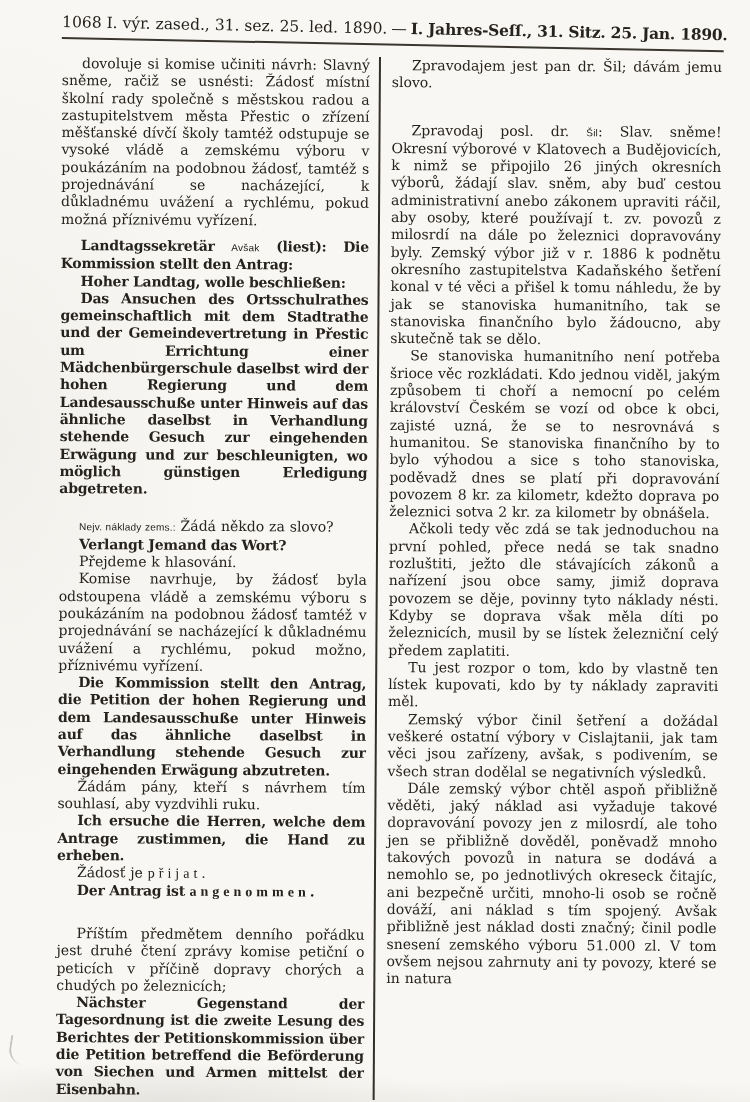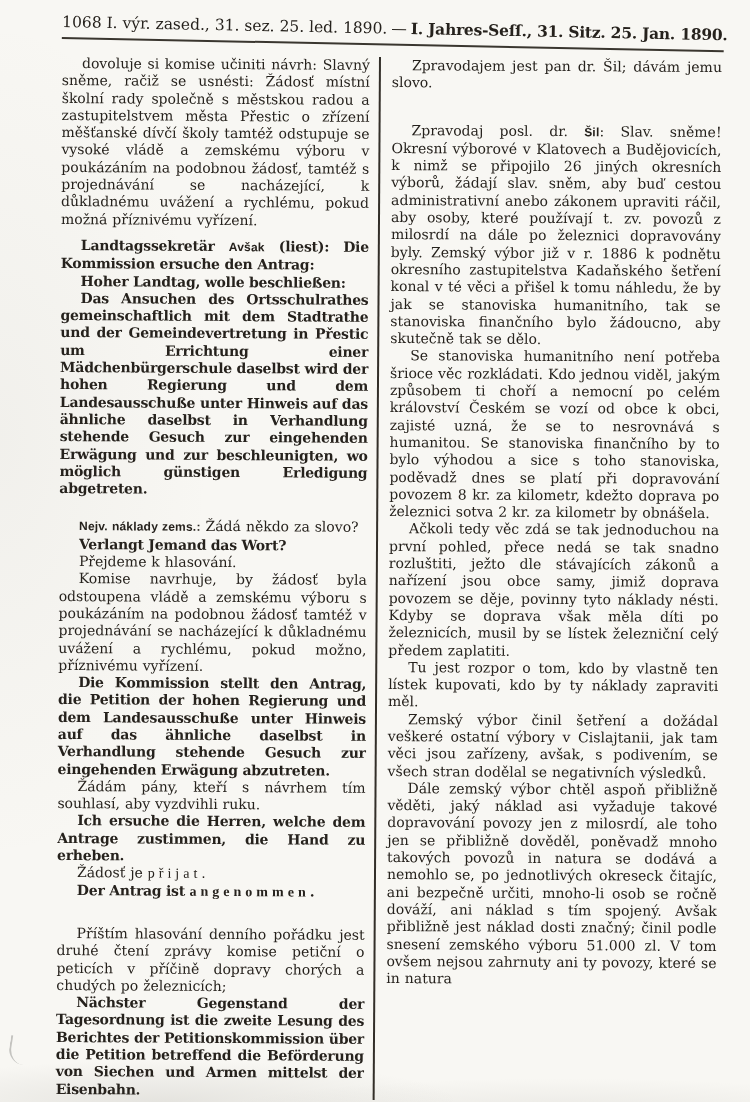--- a/index.html
+++ b/index.html
@@ -43,21 +43,21 @@
   .g-small  { margin-top:9px; }
   .g-medium { margin-top:20px; }
   .g-large  { margin-top:26px; }
   .g-xlarge { margin-top:30px; }
 
   
   .fraktur { font-weight:bold; letter-spacing:-0.25px; word-spacing:0; }
   
   .speaker {
     font-family:"Liberation Sans", sans-serif;
-    font-weight:bold; font-size:12px; letter-spacing:0.2px;
+    font-weight:normal; font-size:10px; letter-spacing:0.2px;
   }
   
   .spaced { letter-spacing:4px;font-family:Liberation Serif, serif; }
 
   
   .artifact {
     position:absolute; left:9px; top:1036px;
     width:14px; height:28px;
     border-left:2px solid rgba(110,110,108,.38);
     border-radius:0 0 0 16px;
@@ -72,33 +72,33 @@
 
     <div class="masthead">
       <span>1068 I. výr. zased., 31. sez. 25. led. 1890.</span>
       <span class="h-dash">—</span>
       <span class="fraktur">I. Jahres-Seſſ., 31. Sitz. 25. Jan. 1890.</span>
     </div>
 
     <div class="columns">
       <div class="col-left">
           <p class="par"><span>dovoluje si komise učiniti návrh: Slavný sněme, račiž se usnésti: Žádosť místní školní rady společně s městskou radou a zastupitelstvem města Přestic o zřízení měšťanské dívčí školy tamtéž odstupuje se vysoké vládě a zemskému výboru v poukázáním na podobnou žádosť, tamtéž s projednávání se nacházející, k důkladnému uvážení a rychlému, pokud možná příznivému vyřízení.</span></p>
-          <p class="par g-small"><span class="fraktur">Landtagssekretär </span><span class="speaker">Avšak</span><span class="fraktur"> (liest): Die Kommission ersuche den Antrag:</span></p>
+          <p class="par g-small"><span class="fraktur">Landtagssekretär </span><span class="speaker">Avšak</span><span class="fraktur"> (liest): Die Kommission stellt den Antrag:</span></p>
           <p class="par"><span class="fraktur">Hoher Landtag, wolle beschließen:</span></p>
           <p class="par"><span class="fraktur">Das Ansuchen des Ortsschulrathes gemeinschaftlich mit dem Stadtrathe und der Gemeindevertretung in Přestic um Errichtung einer Mädchenbürgerschule daselbst wird der hohen Regierung und dem Landesausschuße unter Hinweis auf das ähnliche daselbst in Verhandlung stehende Gesuch zur eingehenden Erwägung und zur beschleunigten, wo möglich günstigen Erledigung abgetreten.</span></p>
           <p class="par g-medium"><span class="speaker">Nejv. náklady zems.:</span><span> Žádá někdo za slovo?</span></p>
           <p class="par"><span class="fraktur">Verlangt Jemand das Wort?</span></p>
           <p class="par"><span>Přejdeme k hlasování.</span></p>
           <p class="par"><span>Komise navrhuje, by žádosť byla odstoupena vládě a zemskému výboru s poukázáním na podobnou žádosť tamtéž v projednávání se nacházející k důkladnému uvážení a rychlému, pokud možno, příznivému vyřízení.</span></p>
           <p class="par"><span class="fraktur">Die Kommission stellt den Antrag, die Petition der hohen Regierung und dem Landesausschuße unter Hinweis auf das ähnliche daselbst in Verhandlung stehende Gesuch zur eingehenden Erwägung abzutreten.</span></p>
           <p class="par"><span>Žádám pány, kteří s návrhem tím souhlasí, aby vyzdvihli ruku.</span></p>
           <p class="par"><span class="fraktur">Ich ersuche die Herren, welche dem Antrage zustimmen, die Hand zu erheben.</span></p>
           <p class="par"><span>Žádosť je </span><span class="spaced">přijat</span><span>.</span></p>
           <p class="par"><span class="fraktur">Der Antrag ist </span><span class="fraktur spaced">angenommen</span><span class="fraktur">.</span></p>
-          <p class="par g-large"><span>Příštím hlasování denního pořádku jest druhé čtení zprávy komise petiční o peticích v příčině dopravy chorých a chudých po železnicích;</span></p>
+          <p class="par g-large"><span>Příštím předmětem denního pořádku jest druhé čtení zprávy komise petiční o peticích v příčině dopravy chorých a chudých po železnicích;</span></p>
           <p class="par"><span class="fraktur">Nächster Gegenstand der Tagesordnung ist die zweite Lesung des Berichtes der Petitionskommission über die Petition betreffend die Beförderung von Siechen und Armen mittelst der Eisenbahn.</span></p>
         </div>
       <div class="divider"></div>
       <div class="col-right">
           <p class="par"><span>Zpravodajem jest pan dr. Šil; dávám jemu slovo.</span></p>
           <p class="par g-xlarge"><span>Zpravodaj posl. dr. </span><span class="speaker">Šil</span><span>: Slav. sněme! Okresní výborové v Klatovech a Budějovicích, k nimž se připojilo 26 jiných okresních výborů, žádají slav. sněm, aby buď cestou administrativní anebo zákonem upraviti ráčil, aby osoby, které používají t. zv. povozů z milosrdí na dále po železnici dopravovány byly. Zemský výbor již v r. 1886 k podnětu okresního zastupitelstva Kadaňského šetření konal v té věci a přišel k tomu náhledu, že by jak se stanoviska humanitního, tak se stanoviska finančního bylo žádoucno, aby skutečně tak se dělo.</span></p>
           <p class="par"><span>Se stanoviska humanitního není potřeba šrioce věc rozkládati. Kdo jednou viděl, jakým způsobem ti choří a nemocní po celém království Českém se vozí od obce k obci, zajisté uzná, že se to nesrovnává s humanitou. Se stanoviska finančního by to bylo výhodou a sice s toho stanoviska, poděvadž dnes se platí při dopravování povozem 8 kr. za kilometr, kdežto doprava po železnici sotva 2 kr. za kilometr by obnášela.</span></p>
           <p class="par"><span>Ačkoli tedy věc zdá se tak jednoduchou na první pohled, přece nedá se tak snadno rozluštiti, ježto dle stávajících zákonů a nařízení jsou obce samy, jimiž doprava povozem se děje, povinny tyto náklady nésti. Kdyby se doprava však měla díti po železnicích, musil by se lístek železniční celý předem zaplatiti.</span></p>
           <p class="par"><span>Tu jest rozpor o tom, kdo by vlastně ten lístek kupovati, kdo by ty náklady zapraviti měl.</span></p>
           <p class="par"><span>Zemský výbor činil šetření a dožádal veškeré ostatní výbory v Cislajtanii, jak tam věci jsou zařízeny, avšak, s podivením, se všech stran dodělal se negativních výsledků.</span></p>

